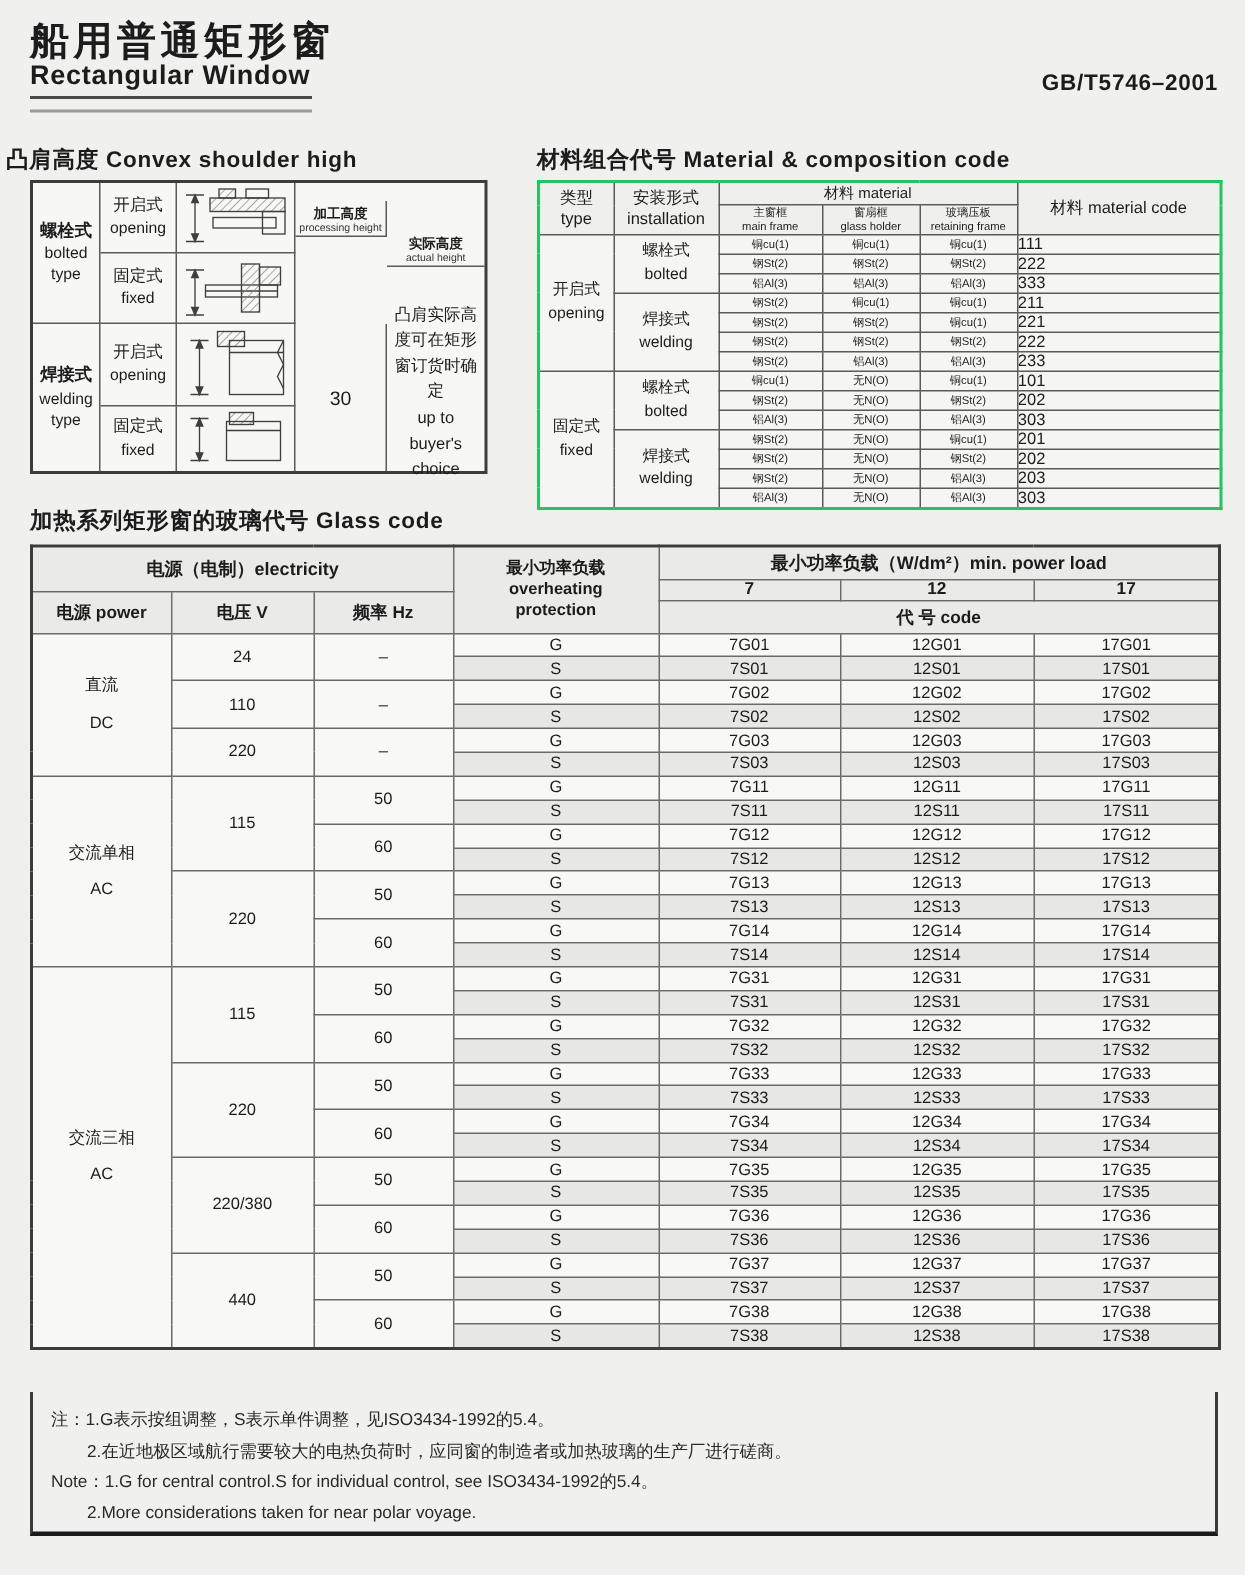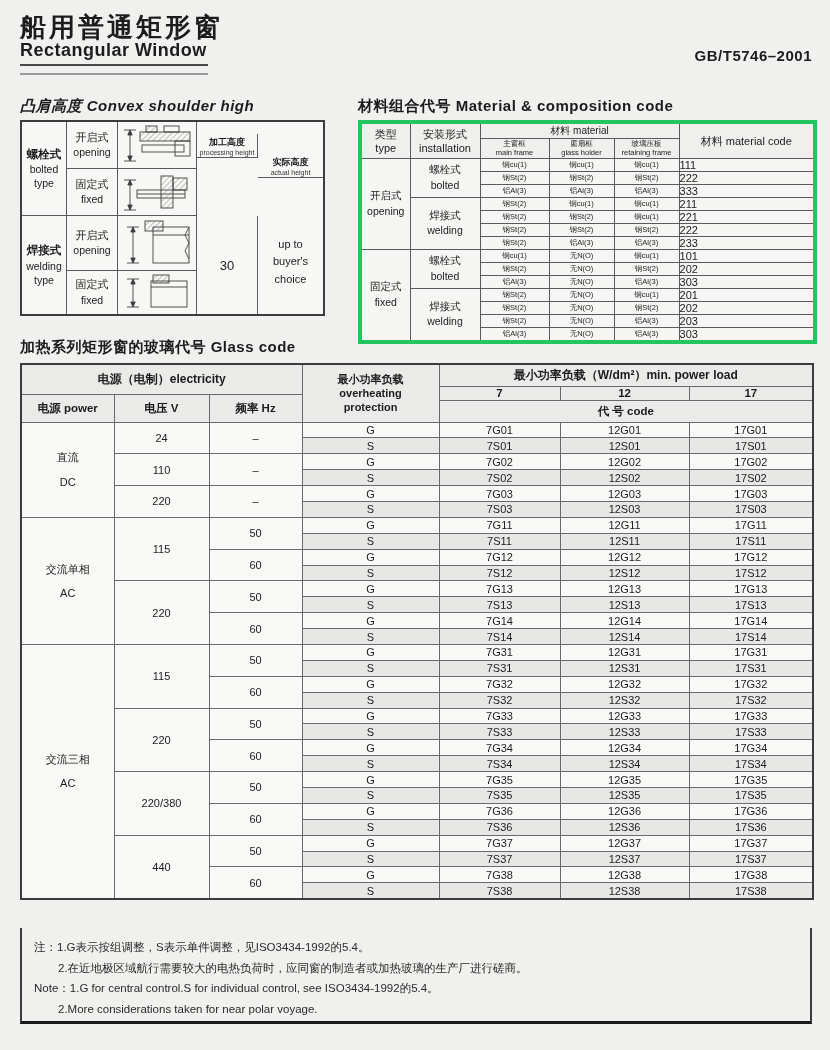--- a/index.html
+++ b/index.html
@@ -12,21 +12,21 @@
     overflow:hidden;
   }
   .abs{position:absolute;}
   
   #title-zh{left:20px;top:10px;font-size:26px;font-weight:900;letter-spacing:3px;}
   #title-en{left:20px;top:40px;font-size:18px;font-weight:bold;letter-spacing:.5px;}
   #title-rule{left:20px;top:64px;width:188px;height:7px;
     border-top:2px solid #4a4a4a;border-bottom:2px solid #9a9a9a;}
   #std-code{left:640px;top:47px;width:172px;font-size:15px;font-weight:bold;text-align:right;letter-spacing:.5px;}
   .section-heading{font-size:15px;font-weight:bold;letter-spacing:.5px;}
-  #heading-convex{left:20px;top:97px;font-style:italic;}
+  #heading-convex{left:4px;top:97px;}
   #heading-material{left:358px;top:97px;}
   #heading-glass{left:20px;top:338px;}
 
   
   #convex-table{left:20px;top:120px;width:301px;height:192px;border:2px solid #3c3c3c;background:#f7f7f5;}
   #convex-table .cell{position:absolute;box-sizing:border-box;border-right:1px solid #5a5a5a;border-bottom:1px solid #5a5a5a;
     display:flex;flex-direction:column;align-items:center;justify-content:center;text-align:center;}
   #convex-table .cell.last-col{border-right:none;margin-top:32px;}
   #convex-table .cell.last-row{border-bottom:none;}
   .conv-type{font-size:10.5px;line-height:1.35;}
@@ -36,21 +36,21 @@
   .conv-head .zh{font-size:9px;font-weight:bold;}
   .conv-head .en{font-size:7px;color:#333;}
   .conv-val{font-size:13px;}
   .conv-actual{font-size:11px;line-height:1.55;padding:2px;}
   .diag svg{display:block;}
 
   
   #material-table{left:358px;top:120px;}
   #material-table table{border-collapse:collapse;table-layout:fixed;width:455px;background:#f5f5f3;}
   #material-table th,#material-table td{border:1px solid #5a5a5a;padding:0;box-sizing:border-box;overflow:hidden;}
-  #material-table table{border:4px solid #22c55e;padding-left:35px;}
+  #material-table table{border:2px solid #22c55e;padding-left:35px;}
   #material-table th{font-weight:normal;background:#efefed;}
   .mhead{font-size:11px;line-height:1.3;text-align:center;}
   .mhead-sub{font-size:7.5px;line-height:1.25;text-align:center;}
   .mgrp{font-size:10px;text-align:center;height:14px;}
   .mtype,.minstall{font-size:10.5px;text-align:center;white-space:pre-line;line-height:1.5;background:#f5f5f3;}
   .mmat{font-size:7.5px;text-align:center;height:10px;}
   .mcode{font-size:11px;text-align:left;}
   .mcode.pos0{padding-left:9px;}
   .mcode.pos1{padding-left:45px;}
   .mcode.pos2{padding-left:85px;margin-left:11px;}
@@ -200,20 +200,21 @@
     <span class="zh">加工高度</span>
     <span class="en">processing height</span>
   </div>
   <div class="cell conv-val last-row" style="left:175px;top:94px;width:61px;height:98px;">30</div>
 
   <div class="cell conv-head last-col" style="left:236px;top:0;width:65px;height:24px;">
     <span class="zh">实际高度</span>
     <span class="en">actual height</span>
   </div>
   <div class="cell conv-actual last-col last-row" style="left:236px;top:24px;width:65px;height:168px;">
+    <span>凸肩实际高度可在矩形窗订货时确定</span>
     <span>up to buyer's choice</span>
   </div>
 </div>
 
 <div class="abs" id="material-table">
   <table>
     <colgroup>
       <col style="width:50px">
         <col style="width:70px">
         <col style="width:69px">

